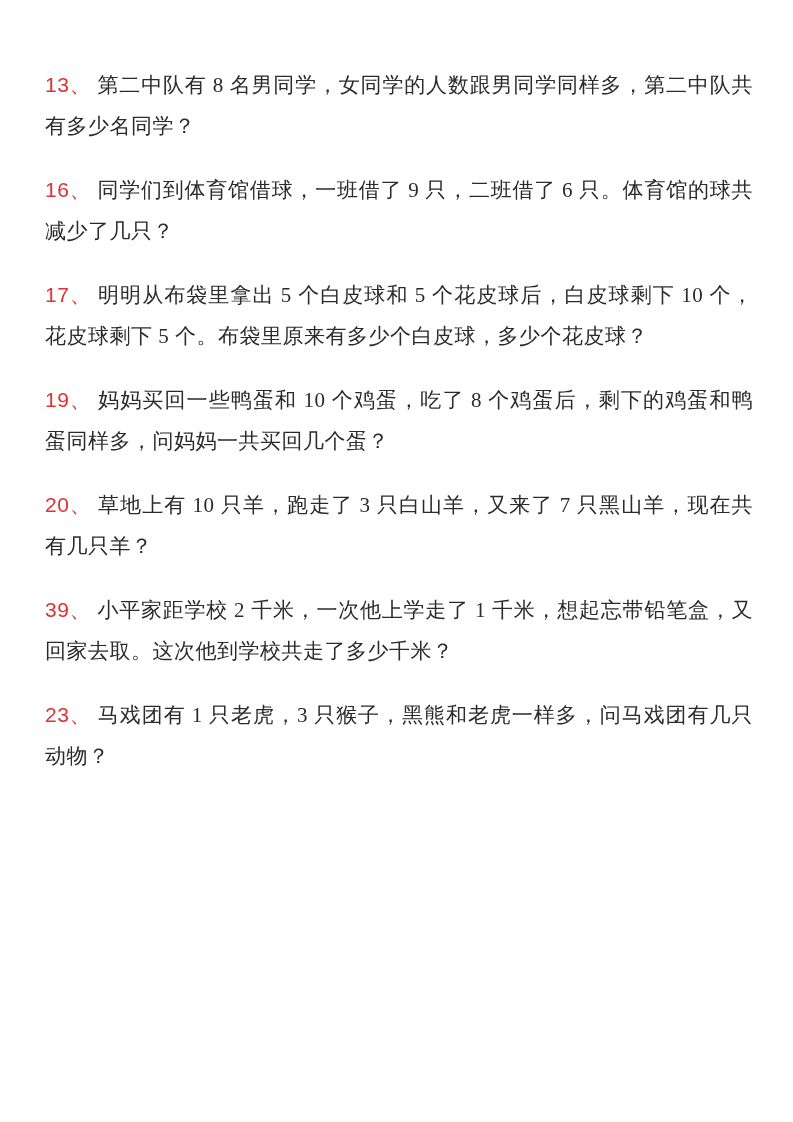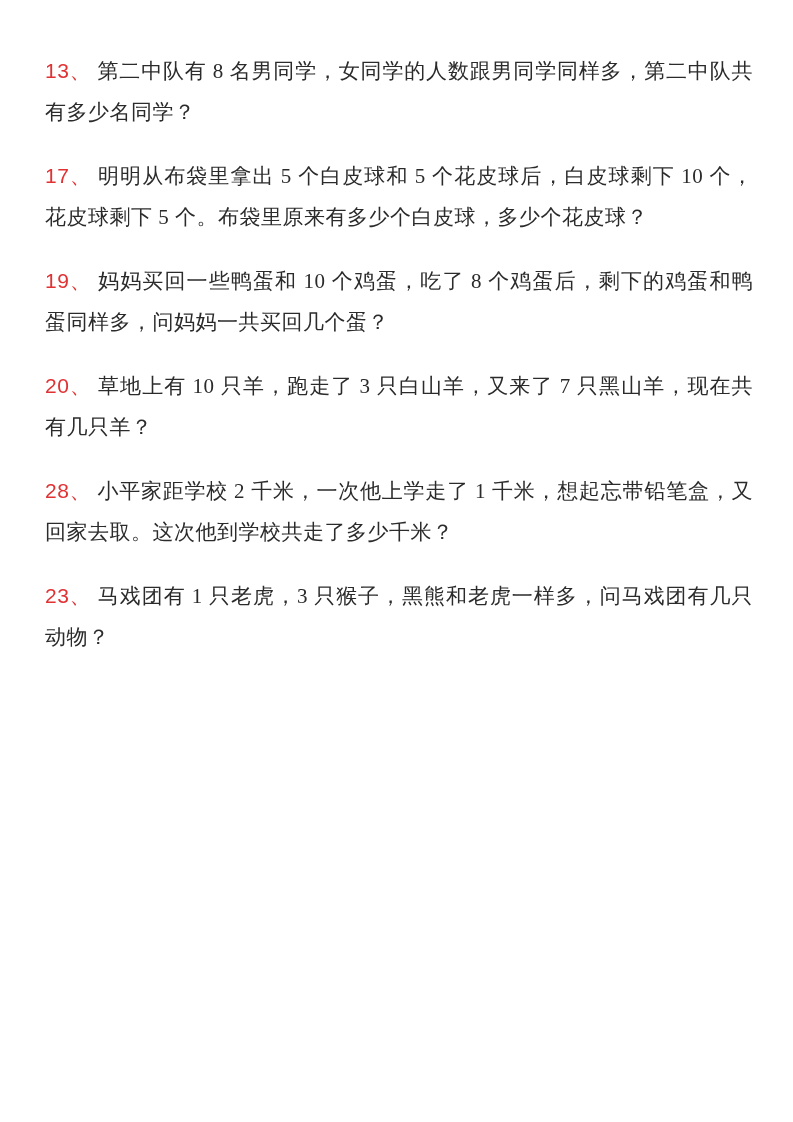--- a/index.html
+++ b/index.html
@@ -10,21 +10,21 @@
   body {
     width: 793px;
     height: 1122px;
     overflow: hidden;
     font-family: "Liberation Serif", "DejaVu Serif", serif;
   }
   .page {
     box-sizing: border-box;
     width: 793px;
     height: 838px;
-    padding: 50px 40px 0 45px;
+    padding: 64px 40px 0 45px;
     background: #ffffff;
   }
   .problem {
     margin: 0 0 22px 0;
     font-size: 21px;
     line-height: 41px;
     color: #2b2b2b;
     text-align: justify;
     letter-spacing: 0.5px;
   }
@@ -40,26 +40,27 @@
 </style>
 </head>
 <body>
 
 <div class="page">
 
   <p class="problem"><span class="problem-number">13、</span><span>第二中队有 8 名男同学，女同学的人数跟男同学同样多，第二中队共有多少名同学？</span></p>
 
 
 
+  <p class="problem"><span class="problem-number">16、</span><span>同学们到体育馆借球，一班借了 9 只，二班借了 6 只。体育馆的球共减少了几只？</span></p>
 
   <p class="problem"><span class="problem-number">17、</span><span>明明从布袋里拿出 5 个白皮球和 5 个花皮球后，白皮球剩下 10 个，花皮球剩下 5 个。布袋里原来有多少个白皮球，多少个花皮球？</span></p>
 
 
   <p class="problem"><span class="problem-number">19、</span><span>妈妈买回一些鸭蛋和 10 个鸡蛋，吃了 8 个鸡蛋后，剩下的鸡蛋和鸭蛋同样多，问妈妈一共买回几个蛋？</span></p>
 
   <p class="problem"><span class="problem-number">20、</span><span>草地上有 10 只羊，跑走了 3 只白山羊，又来了 7 只黑山羊，现在共有几只羊？</span></p>
 
 
-  <p class="problem"><span class="problem-number">28、</span><span>小平家距学校 2 千米，一次他上学走了 1 千米，想起忘带铅笔盒，又回家去取。这次他到学校共走了多少千米？</span></p>
+  <p class="problem"><span class="problem-number">39、</span><span>小平家距学校 2 千米，一次他上学走了 1 千米，想起忘带铅笔盒，又回家去取。这次他到学校共走了多少千米？</span></p>
 
   <p class="problem"><span class="problem-number">23、</span><span>马戏团有 1 只老虎，3 只猴子，黑熊和老虎一样多，问马戏团有几只动物？</span></p>
 
 </div>
 
 </body></html>

